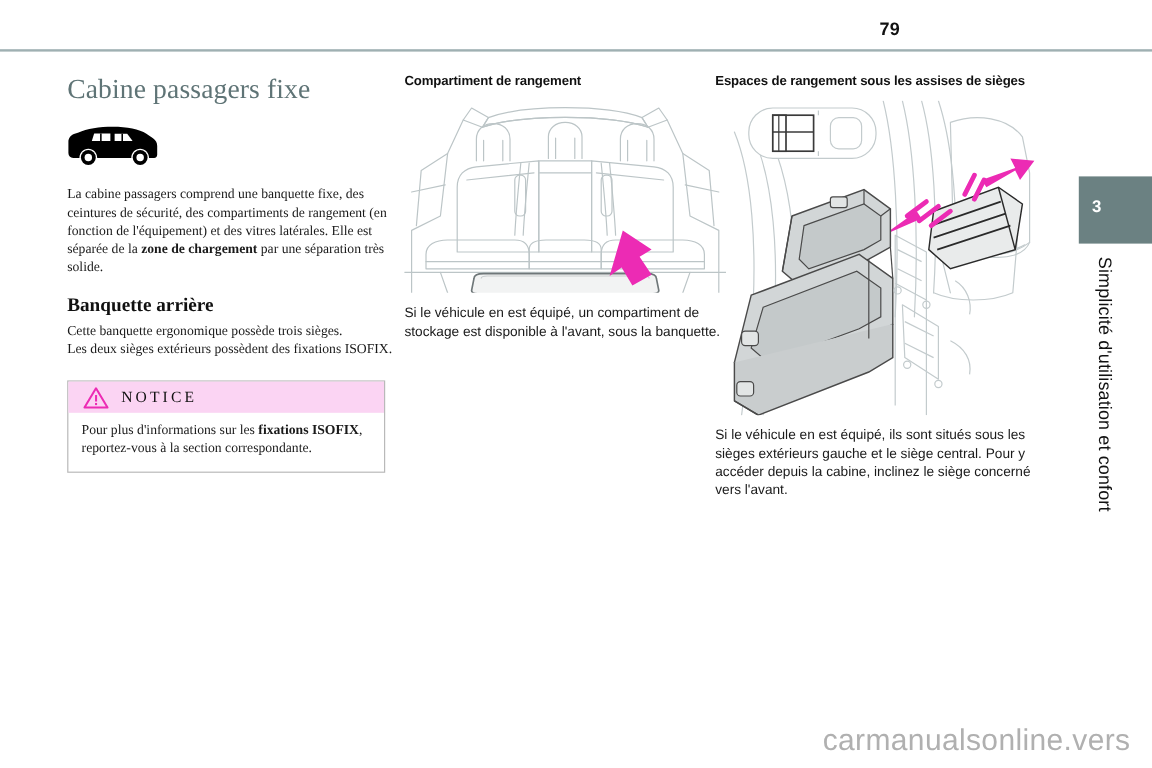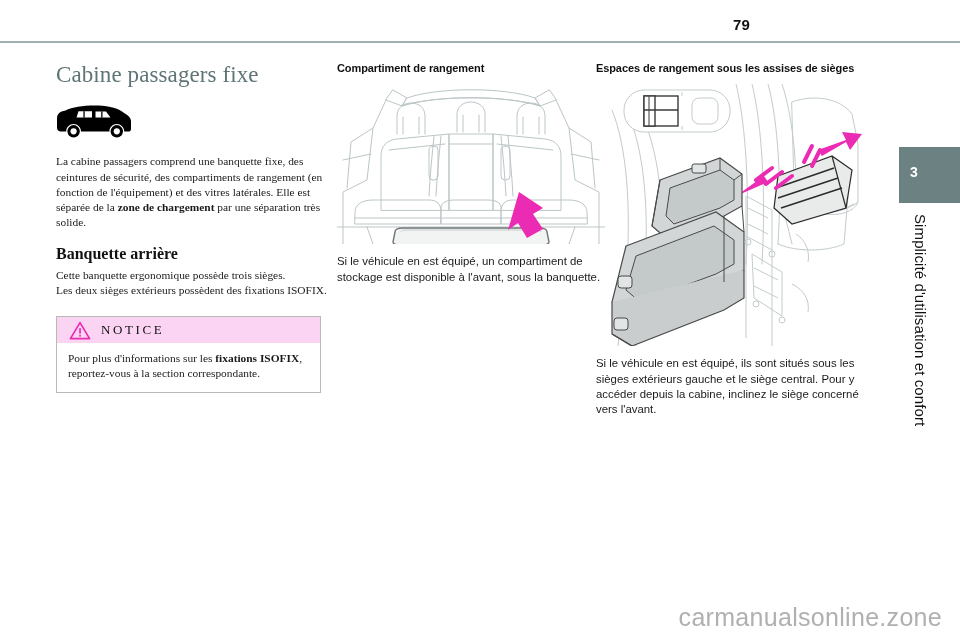--- a/index.html
+++ b/index.html
@@ -362,13 +362,13 @@
       <circle cx="186" cy="236" r="3"></circle>
       <path d="M200 150 C210 156 214 168 212 178"></path>
       <path d="M196 200 C208 206 214 216 212 228"></path>
       <path d="M150 152 L150 254 M176 166 L176 262"></path>
     </g>
   </svg>
 
   <p class="body-text">Si le véhicule en est équipé, ils sont situés sous les sièges extérieurs gauche et le siège central. Pour y accéder depuis la cabine, inclinez le siège concerné vers l'avant.</p>
 </div>
 
-<div class="watermark">carmanualsonline.zone</div>
+<div class="watermark">carmanualsonline.vers</div>
 
 </body></html>

